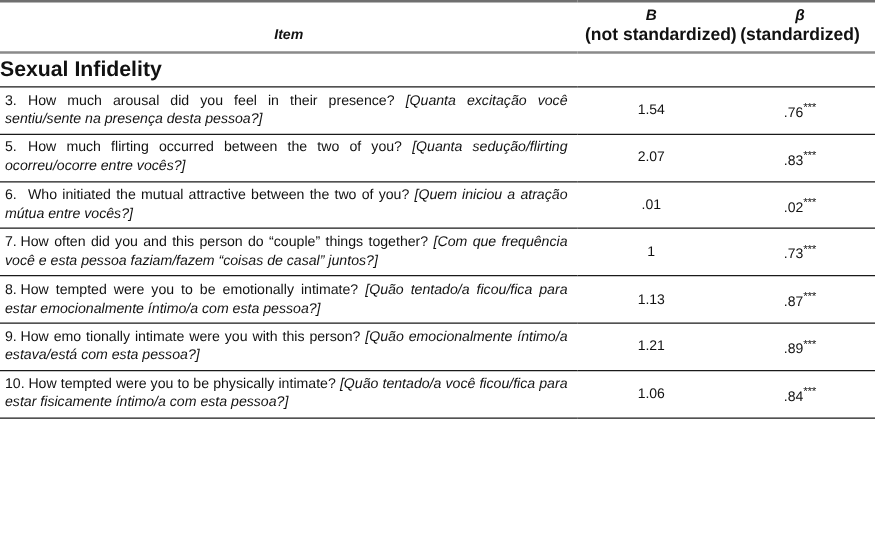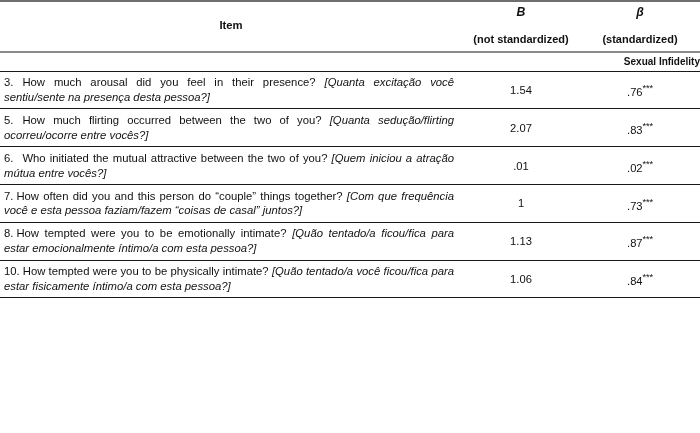--- a/index.html
+++ b/index.html
@@ -41,42 +41,42 @@
 
   thead th {
     font-weight: bold;
     text-align: center;
     vertical-align: bottom;
     padding: 4px 6px 5px 6px;
     line-height: 1.22;
     font-size: 11.3px;
   }
   thead th.item-head {
-    padding-bottom: 18px;
+    padding-bottom: 5px;
+    font-style: italic;
   }
   .bsym {
     font-style: italic;
     font-weight: bold;
     font-size: 12.2px;
     display: block;
     line-height: 1.1;
   }
   .sub {
     display: block;
     font-weight: bold;
-    font-size: 11px;
+    font-size: 14px;
     line-height: 1.15;
     white-space: nowrap;
-    margin-top: 14px;
   }
 
   tr.section-row td {
-    text-align: right;
+    text-align: left;
     font-weight: bold;
-    font-size: 10px;
+    font-size: 17px;
     padding: 3px 0 3.5px 0;
   }
 
   td.item-cell {
     text-align: justify;
     text-justify: inter-word;
     vertical-align: top;
     padding: 3.5px 8px 3.5px 4px;
     line-height: 1.32;
     hyphens: none;
@@ -156,19 +156,24 @@
           <td class="item-cell compact"><span class="num">7.</span><span class="num-gap"></span><span class="en">How often did you and this person do “couple” things together?</span> <span class="pt">[Com que frequência você e esta pessoa faziam/fazem “coisas de casal” juntos?]</span></td>
           <td class="num-cell"><span>1</span></td>
           <td class="num-cell"><span>.73</span><span class="stars">***</span></td>
         </tr>
         <tr class="rule-thin">
           <td class="item-cell compact"><span class="num">8.</span><span class="num-gap"></span><span class="en">How tempted were you to be emotionally intimate?</span> <span class="pt">[Quão tentado/a ficou/fica para estar emocionalmente íntimo/a com esta pessoa?]</span></td>
           <td class="num-cell"><span>1.13</span></td>
           <td class="num-cell"><span>.87</span><span class="stars">***</span></td>
         </tr>
         <tr class="rule-thin">
+          <td class="item-cell compact"><span class="num">9.</span><span class="num-gap"></span><span class="en">How emo tionally intimate were you with this person?</span> <span class="pt">[Quão emocionalmente íntimo/a estava/está com esta pessoa?]</span></td>
+          <td class="num-cell"><span>1.21</span></td>
+          <td class="num-cell"><span>.89</span><span class="stars">***</span></td>
+        </tr>
+        <tr class="rule-thin">
           <td class="item-cell compact"><span class="num">10.</span><span class="num-gap"></span><span class="en">How tempted were you to be physically intimate?</span> <span class="pt">[Quão tentado/a você ficou/fica para estar fisicamente íntimo/a com esta pessoa?]</span></td>
           <td class="num-cell"><span>1.06</span></td>
           <td class="num-cell"><span>.84</span><span class="stars">***</span></td>
         </tr>
       </tbody>
   </table>
 </div>
 
 </body></html>

